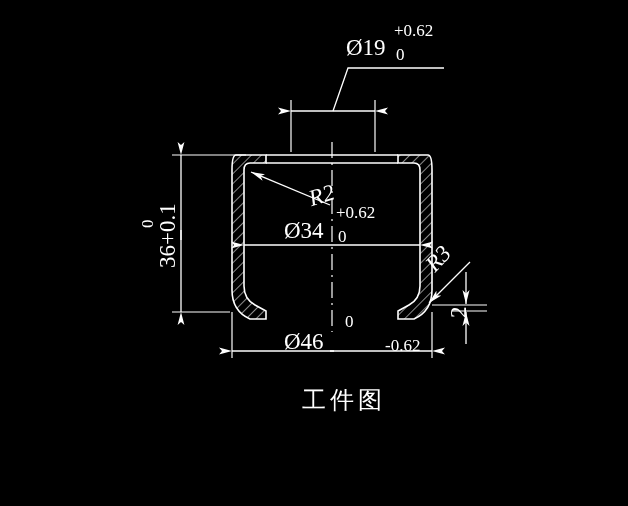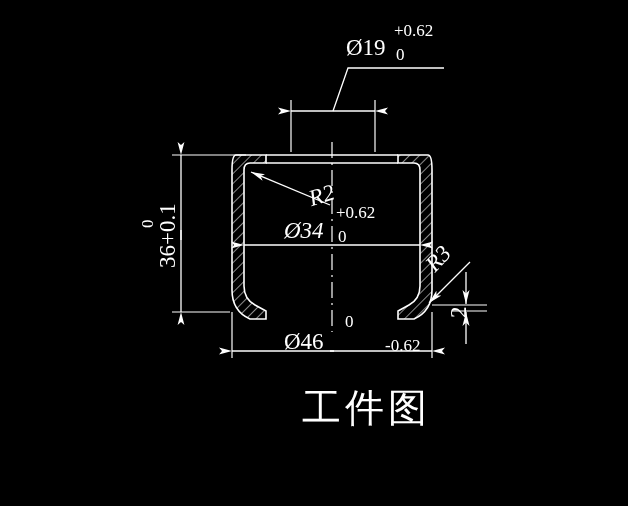--- a/index.html
+++ b/index.html
@@ -16,21 +16,21 @@
     position:absolute;
     color:#ffffff;
     font-family:"Liberation Serif", serif;
     white-space:nowrap;
     line-height:1;
     -webkit-font-smoothing:none;
   }
   .big{font-size:23px;}
   .tol{font-size:17px;}
   .rad{font-size:23px;font-style:italic;}
-  .cap{font-size:39px;font-family:"DejaVu Sans", sans-serif;letter-spacing:4px;}
+  .cap{font-size:24px;font-family:"DejaVu Sans", sans-serif;letter-spacing:4px;}
   .rot90{transform:rotate(-90deg);transform-origin:left top;}
   .rotr{transform-origin:left top;}
 </style>
 </head>
 <body>
 
 <div id="stage">
 
   <svg width="628" height="506" viewBox="0 0 628 506">
     <defs>
@@ -134,21 +134,21 @@
 
       <line x1="466" y1="272" x2="466" y2="304" stroke="#ffffff" stroke-width="1.3" marker-end="url(#arrTip)"></line>
       <line x1="466" y1="344" x2="466" y2="312" stroke="#ffffff" stroke-width="1.3" marker-end="url(#arrTip)"></line>
     </g>
   </svg>
 
   <span class="lbl big" style="left:346px;top:36px;">Ø19</span>
   <span class="lbl tol" style="left:394px;top:22px;">+0.62</span>
   <span class="lbl tol" style="left:396px;top:46px;">0</span>
 
-  <span class="lbl big" style="left:284px;top:219px;font-style:italic;">Ø34</span>
+  <span class="lbl big" style="left:284px;top:219px;">Ø34</span>
   <span class="lbl tol" style="left:336px;top:204px;">+0.62</span>
   <span class="lbl tol" style="left:338px;top:228px;">0</span>
 
   <span class="lbl big" style="left:284px;top:330px;font-family:Liberation Serif, serif;">Ø46</span>
   <span class="lbl tol" style="left:345px;top:313px;">0</span>
   <span class="lbl tol" style="left:337px;top:337px;margin-left:48px;">-0.62</span>
 
   <span class="lbl big rot90" style="left:156px;top:268px;">36+0.1</span>
   <span class="lbl tol rot90" style="left:139px;top:228px;">0</span>
 

